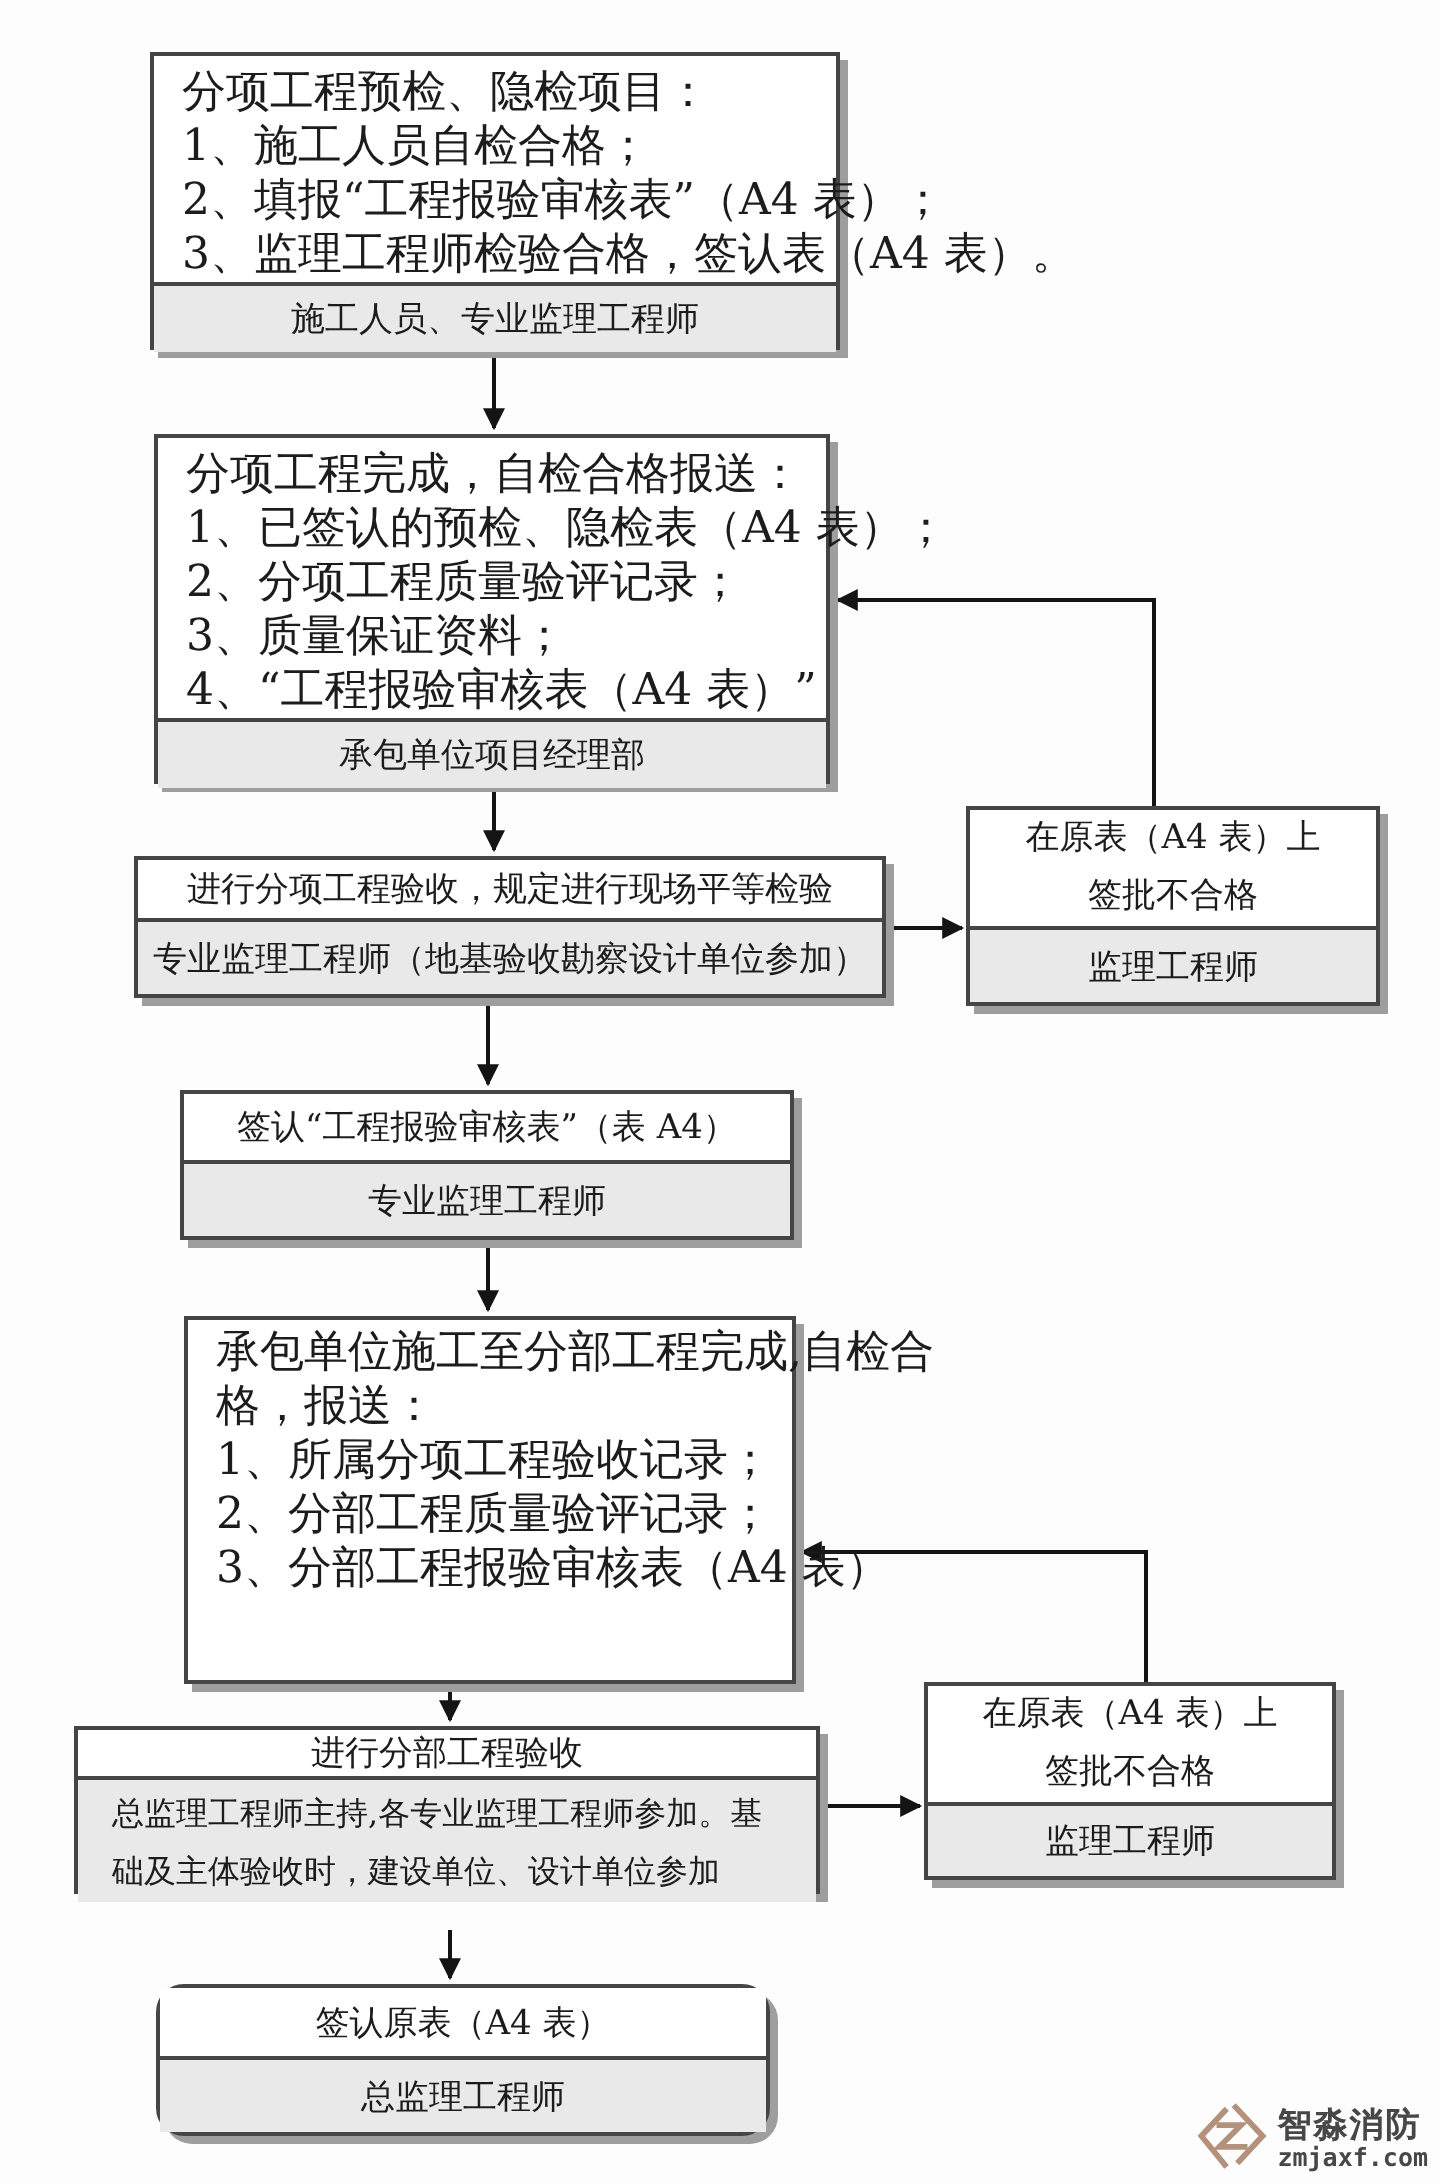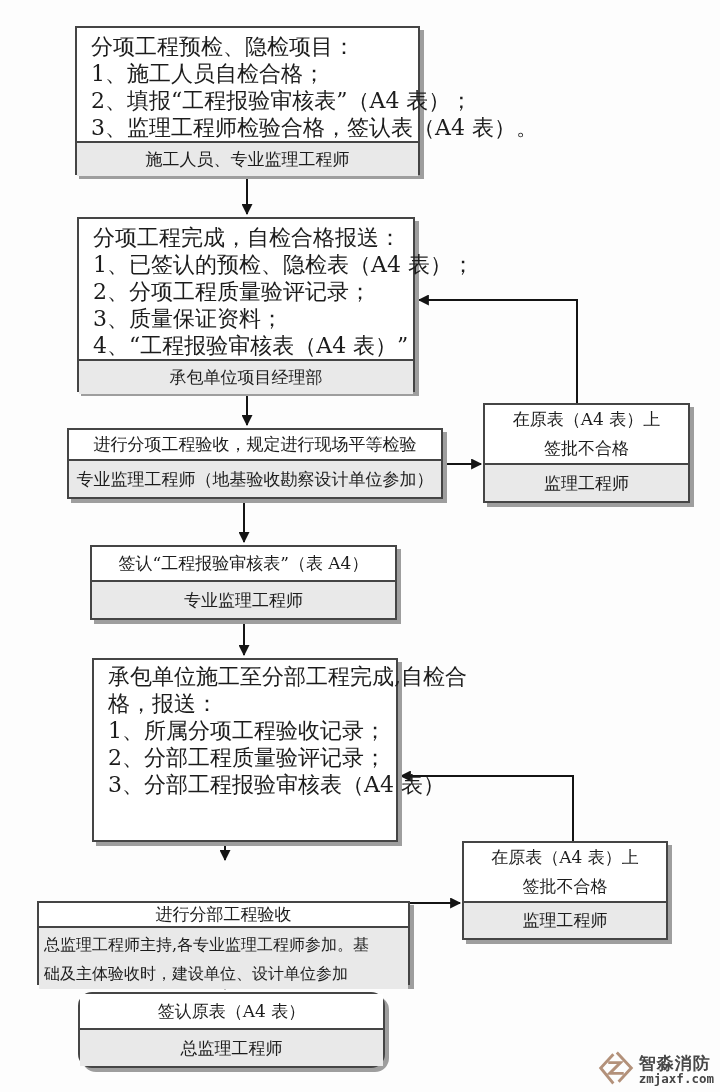--- a/index.html
+++ b/index.html
@@ -25,32 +25,32 @@
   .body.list .ln{font-size:22px;line-height:27px;white-space:nowrap;}
   .body.center{display:flex;align-items:center;justify-content:center;
     font-size:17px;white-space:nowrap;}
   .body.center2{display:flex;flex-direction:column;align-items:center;justify-content:center;
     font-size:17px;line-height:29px;white-space:nowrap;}
   .footer{
     background:var(--footer-bg,#e9e9e9);border-top:2px solid var(--box-border,#454545);
     display:flex;align-items:center;justify-content:center;
     font-size:17px;white-space:nowrap;flex:none;
   }
-  .footer.multi{flex-direction:column;align-items:flex-start;justify-content:center;padding:0 5px;}
+  .footer.multi{flex-direction:column;align-items:flex-start;justify-content:center;padding:0 17px;}
   .footer.multi .ln{font-size:16px;line-height:29px;white-space:nowrap;}
 
   
   #b1{left:75px; top:26px;  width:345px;height:149px;} #b1 .footer{height:35px;}
   #b2{left:77px; top:217px; width:338px;height:175px;} #b2 .footer{height:35px;}
   #b3{left:67px; top:428px; width:376px;height:71px;}  #b3 .footer{height:38px;}
   #r1{left:483px;top:403px; width:207px;height:100px;} #r1 .footer{height:38px;}
   #b4{left:90px; top:545px; width:307px;height:75px;}  #b4 .footer{height:38px;}
   #b5{left:92px; top:658px; width:306px;height:184px;} #b5 .footer{height:40px;}
   #b5 .body.list{padding-top:3px;}
-  #b6{left:37px; top:863px; width:373px;height:84px;margin-top:38px;} #b6 .footer{height:63px;}
+  #b6{left:37px; top:863px; width:373px;height:84px;} #b6 .footer{height:63px;}
   #r2{left:462px;top:841px; width:206px;height:99px;}  #r2 .footer{height:37px;}
   #b7{left:78px; top:992px; width:307px;height:76px;border-radius:14px;}  #b7 .footer{height:38px;}
 
   .watermark{
     position:absolute;right:6px;bottom:6px;z-index:3;
     display:flex;align-items:flex-end;gap:5px;
   }
   .wm-col{display:flex;flex-direction:column;line-height:1.1;}
   .wm-brand{font-family:"DejaVu Sans","Liberation Sans",sans-serif;
     font-size:17px;font-weight:600;color:var(--brand-text,#474747);letter-spacing:1px;}

